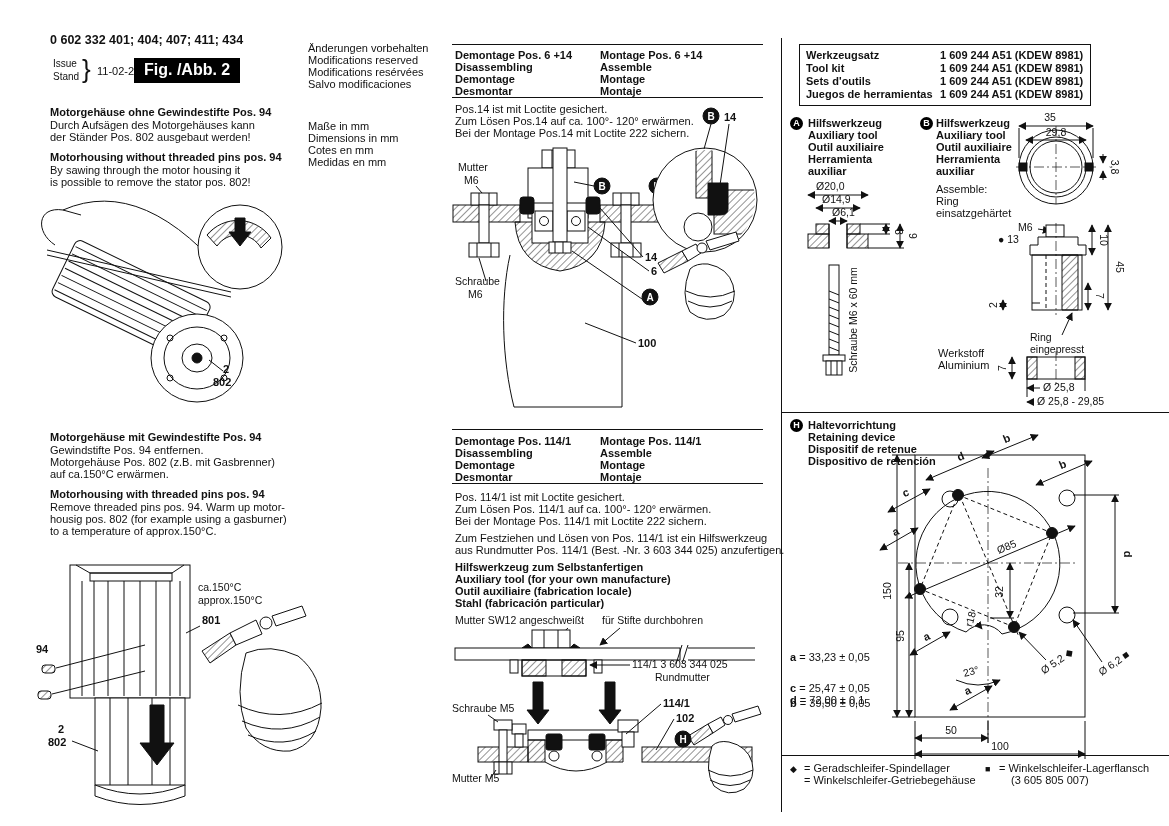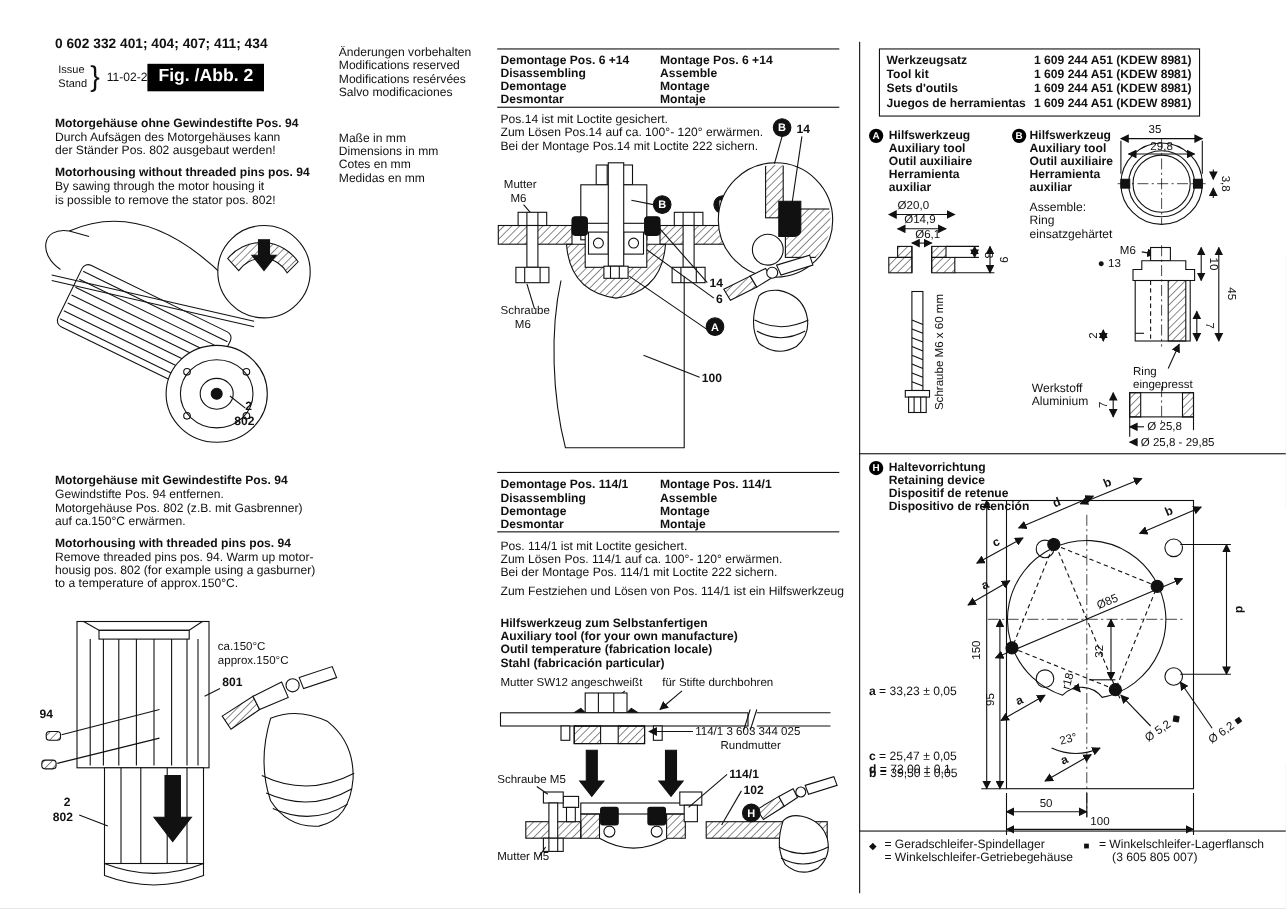--- a/index.html
+++ b/index.html
@@ -280,23 +280,24 @@
   <div class="abs t b" style="left:455px;top:459px">Demontage</div>
   <div class="abs t b" style="left:455px;top:471px">Desmontar</div>
   <div class="abs t b" style="left:600px;top:435px">Montage Pos. 114/1</div>
   <div class="abs t b" style="left:600px;top:447px">Assemble</div>
   <div class="abs t b" style="left:600px;top:459px">Montage</div>
   <div class="abs t b" style="left:600px;top:471px">Montaje</div>
   <div class="abs t" style="left:455px;top:491px">Pos. 114/1 ist mit Loctite gesichert.</div>
   <div class="abs t" style="left:455px;top:503px">Zum Lösen Pos. 114/1 auf ca. 100°- 120° erwärmen.</div>
   <div class="abs t" style="left:455px;top:515px">Bei der Montage Pos. 114/1 mit Loctite 222 sichern.</div>
   <div class="abs t" style="left:455px;top:532px">Zum Festziehen und Lösen von Pos. 114/1 ist ein Hilfswerkzeug</div>
+  <div class="abs t" style="left:455px;top:544px">aus Rundmutter Pos. 114/1 (Best. -Nr. 3 603 344 025) anzufertigen.</div>
   <div class="abs t b" style="left:455px;top:561px">Hilfswerkzeug zum Selbstanfertigen</div>
   <div class="abs t b" style="left:455px;top:573px">Auxiliary tool (for your own manufacture)</div>
-  <div class="abs t b" style="left:455px;top:585px">Outil temperature (fabrication locale)</div>
+  <div class="abs t b" style="left:455px;top:585px">Outil auxiliaire (fabrication locale)</div>
   <div class="abs t b" style="left:455px;top:597px">Stahl (fabricación particular)</div>
 
   <svg style="left:450px;top:612px" width="330" height="206" viewBox="0 0 330 206">
     <text x="5" y="12">Mutter SW12 angeschweißt</text>
     <text x="152" y="12">für Stifte durchbohren</text>
     <line x1="118" y1="16" x2="100" y2="33" marker-end="url(#ar)"></line>
     <line x1="170" y1="16" x2="150" y2="33" marker-end="url(#ar)"></line>
 
     <g>
       <rect x="82" y="18" width="38" height="18" style="fill:#fff"></rect>
@@ -569,21 +570,21 @@
 
     <line x1="37" y1="293" x2="37" y2="331"></line>
       <line x1="110" y1="293" x2="110" y2="315"></line>
       <line x1="207" y1="293" x2="207" y2="331"></line>
     <line x1="37" y1="310" x2="110" y2="310" marker-start="url(#ar)" marker-end="url(#ar)"></line>
     <text x="73" y="306" class="mid">50</text>
     <line x1="37" y1="326" x2="207" y2="326" marker-start="url(#ar)" marker-end="url(#ar)"></line>
     <text x="122" y="322" class="mid">100</text>
   </svg>
 
-  <div class="abs t" style="left:790px;top:623px"><span class="b">a</span> <span>= 33,23 ± 0,05</span></div>
+  <div class="abs t" style="left:790px;top:651px"><span class="b">a</span> <span>= 33,23 ± 0,05</span></div>
   <div class="abs t" style="left:790px;top:697px"><span class="b">b</span> <span>= 39,50 ± 0,05</span></div>
   <div class="abs t" style="left:790px;top:682px"><span class="b">c</span> <span>= 25,47 ± 0,05</span></div>
   <div class="abs t" style="left:790px;top:694px"><span class="b">d</span> <span>= 72,00 ± 0,1</span></div>
 
   <div class="abs t sym" style="left:790px;top:763px">◆</div>
   <div class="abs t" style="left:804px;top:762px">= Geradschleifer-Spindellager</div>
   <div class="abs t" style="left:804px;top:774px">= Winkelschleifer-Getriebegehäuse</div>
   <div class="abs t sym" style="left:985px;top:763px">■</div>
   <div class="abs t" style="left:999px;top:762px">= Winkelschleifer-Lagerflansch</div>
   <div class="abs t" style="left:1011px;top:774px">(3 605 805 007)</div>

